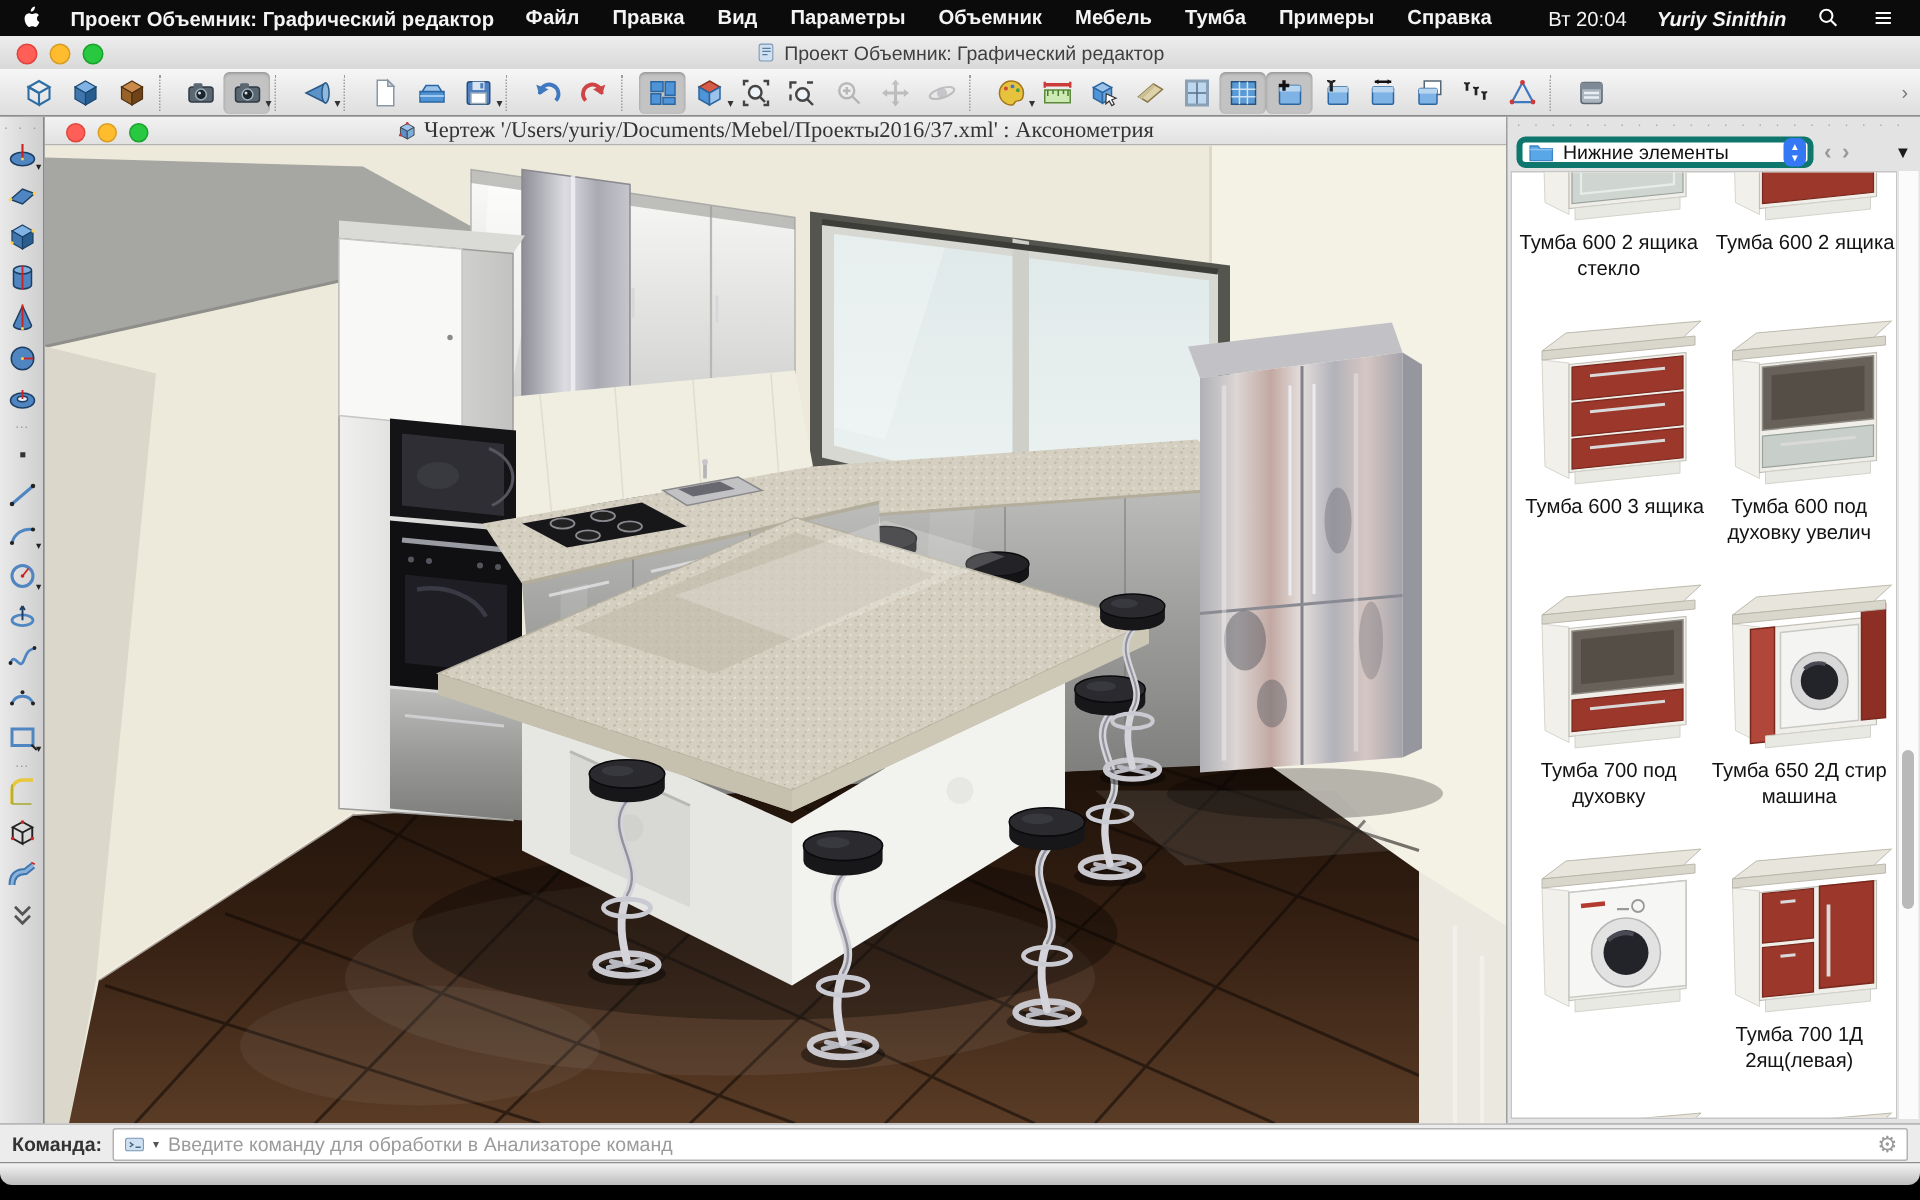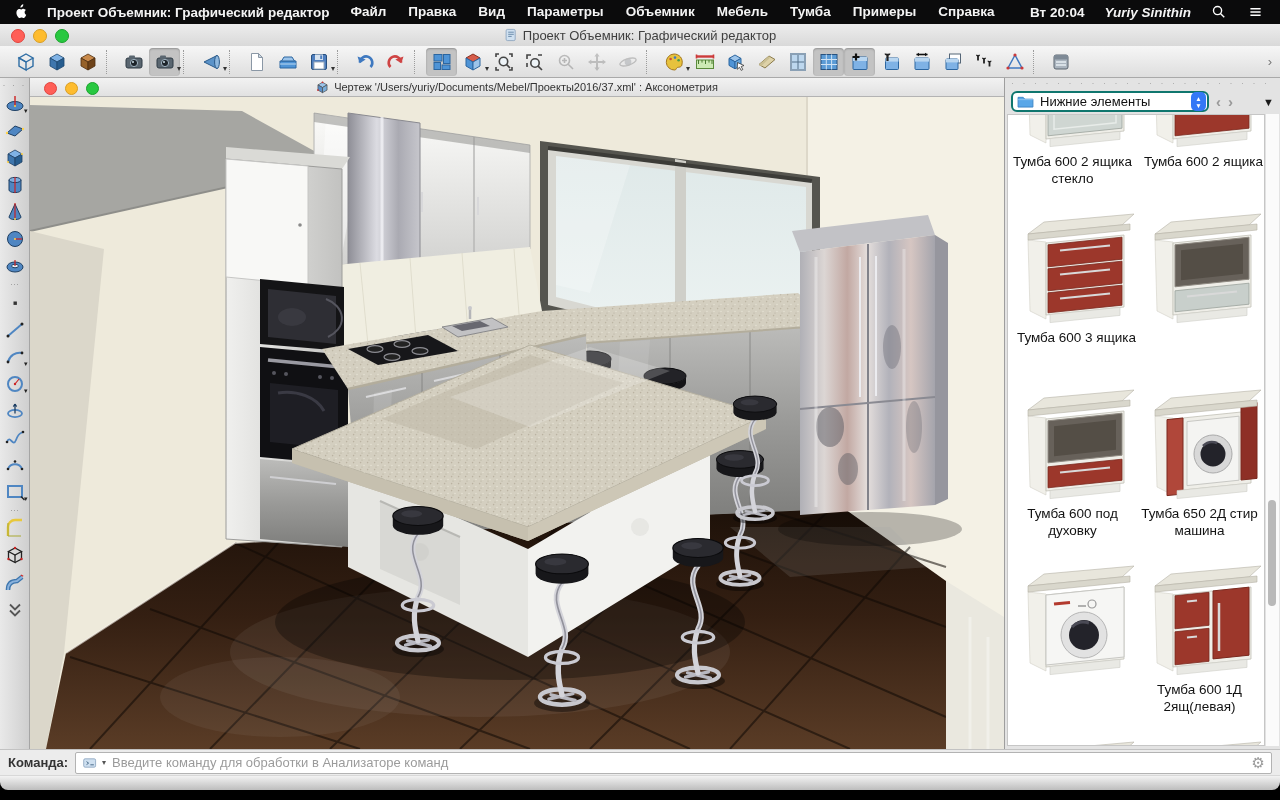--- a/index.html
+++ b/index.html
@@ -4,21 +4,21 @@
 <style>
   html,body{margin:0;padding:0;width:1280px;height:800px;background:#000;overflow:hidden;
     font-family:"Liberation Sans","DejaVu Sans",sans-serif;-webkit-font-smoothing:antialiased;}
   
   #menubar{position:absolute;left:0;top:0;width:1280px;height:24px;background:#0b0b0c;color:#f4f4f4;
     display:flex;align-items:center;font-size:13.5px;}
   .mb-apple{padding:0 10px 0 14px;display:flex;align-items:center;}
   .mb-app{font-weight:bold;padding:0 10px;}
   .mb-item{padding:0 11px;line-height:24px;}
   .mb-right{margin-left:auto;display:flex;align-items:center;padding-right:16px;}
-  .mb-clock{padding:0 10px;font-weight:bold;}
+  .mb-clock{padding:0 10px;}
   .mb-user{padding:0 10px;font-weight:bold;font-style:italic;}
   .mb-ico{padding:0 10px;display:flex;align-items:center;}
   
   #titlebar{position:absolute;left:0;top:24px;width:1280px;height:22px;
     background:linear-gradient(#ededed,#d9d9d9);border-bottom:1px solid #b0b0b0;}
   .lights{position:absolute;left:11px;top:5px;display:flex;gap:8px;}
   .light{width:12px;height:12px;border-radius:50%;}
   .l-red{background:#ff5f57;border:.5px solid #e0443e;}
   .l-yel{background:#febc2e;border:.5px solid #d89e24;}
   .l-grn{background:#28c840;border:.5px solid #1aa32c;}
@@ -45,29 +45,29 @@
   .pal-btn svg{width:22px;height:22px;}
   .pal-dd{position:absolute;right:0;bottom:2px;font-size:7px;color:#222;}
   .pal-sep{color:#9a9a9a;font-size:9px;line-height:10px;height:10px;}
   
   #docwin{position:absolute;left:30px;top:78px;width:974px;height:671px;background:#eeeadb;}
   #doc-titlebar{height:19px;background:linear-gradient(#f2f2f2,#e1e1e1);border-bottom:1px solid #b3b3b3;
     position:relative;box-sizing:border-box;}
   .doc-lights{position:absolute;left:14px;top:4px;display:flex;gap:8px;}
   .doc-lights .light{width:11px;height:11px;}
   .doc-title{height:18px;display:flex;align-items:center;justify-content:center;gap:5px;
-    font-size:11px;color:#333;}
+    font-size:15px;color:#333;font-family:Liberation Serif, serif;}
   #viewport{position:relative;width:974px;height:652px;overflow:hidden;background:#eeeadb;}
   
   #rpanel{position:absolute;left:1004px;top:78px;width:276px;height:671px;background:#e3e3e3;
     border-left:1px solid #9e9e9e;box-sizing:border-box;}
   .rp-handle{height:9px;margin:2px 6px 0 6px;color:#a8a8a8;font-size:9px;letter-spacing:3px;
     line-height:7px;overflow:hidden;white-space:nowrap;}
   .rp-controls{height:25px;display:flex;align-items:center;padding:0 6px;gap:7px;}
-  .rp-dropdown{width:198px;height:21px;background:#fff;border:2px solid #0f766e;border-radius:6px;
+  .rp-dropdown{width:198px;height:21px;background:#fff;border:4px solid #0f766e;border-radius:6px;
     display:flex;align-items:center;gap:6px;padding-left:4px;box-sizing:border-box;font-size:13px;color:#111;}
   .rp-dd-label{flex:1;white-space:nowrap;overflow:hidden;}
   .rp-stepper{width:15px;height:19px;background:#3478f6;border-radius:5px;margin-right:1px;
     display:flex;flex-direction:column;align-items:center;justify-content:center;color:#fff;font-size:6.5px;line-height:7px;}
   .rp-nav{color:#999;font-size:15px;font-weight:bold;line-height:20px;}
   .rp-collapse{margin-left:auto;color:#1a1a1a;font-size:11px;}
   .rp-items{position:absolute;left:2px;right:15px;top:36px;bottom:3px;background:#fff;
     border:1px solid #c6c6c6;overflow:hidden;}
   .cat-grid{display:grid;grid-template-columns:127px 127px;justify-content:center;margin-top:-84px;}
   .cat-item{height:176px;display:flex;flex-direction:column;align-items:flex-end;}
@@ -859,34 +859,35 @@
               <polygon points="8,33 26,35 26,112 10,104" fill="#f1f0ea" stroke="#d2d0c6" stroke-width=".6"></polygon>
               <polygon points="26,36.0 104,28.0 104,100.0 26,108.0" fill="#efeee8" stroke="#c2c0b6" stroke-width=".8"></polygon>
               <polygon points="28,37.8 102,30.2 102,72.2 28,79.8" fill="#67615a" stroke="#8f8a82"></polygon>
     <polygon points="34,43.2 96,36.8 96,66.8 34,73.2" fill="#544e46"></polygon>
               <polygon points="28,83.8 102,76.2 102,97.2 28,104.8" fill="#c8cfcb" stroke="#9aa29c" stroke-width=".8"></polygon>
               <line x1="40" y1="89.56410256410257" x2="90" y2="84.43589743589743" stroke="#d9d9d9" stroke-width="2"></line>
               <polygon points="30,107.6 100,100.4 100,108.4 30,115.6" fill="#e9e9e4" stroke="#cfcfc8" stroke-width=".6"></polygon>
               <polygon points="8,27 24,15 114,7 102,18" fill="#e8e6dc" stroke="#b5b2a6" stroke-width=".6"></polygon>
    <polygon points="8,27 110,17 110,23 8,33" fill="#d9d7cc" stroke="#b5b2a6" stroke-width=".6"></polygon>
             </svg></div>
+          <div class="cat-label">Тумба 600 под духовку увелич</div>
         </div>
         <div class="cat-item">
           <div class="cat-thumb"><svg viewBox="0 0 116 122">
               <polygon points="8,33 26,35 26,112 10,104" fill="#f1f0ea" stroke="#d2d0c6" stroke-width=".6"></polygon>
               <polygon points="26,36.0 104,28.0 104,100.0 26,108.0" fill="#efeee8" stroke="#c2c0b6" stroke-width=".8"></polygon>
               <polygon points="28,37.8 102,30.2 102,72.2 28,79.8" fill="#67615a" stroke="#8f8a82"></polygon>
     <polygon points="34,43.2 96,36.8 96,66.8 34,73.2" fill="#544e46"></polygon>
               <polygon points="28,83.8 102,76.2 102,97.2 28,104.8" fill="#9c372b" stroke="#7a281e" stroke-width=".8"></polygon>
               <line x1="40" y1="89.56410256410257" x2="90" y2="84.43589743589743" stroke="#d9d9d9" stroke-width="2"></line>
               <polygon points="30,107.6 100,100.4 100,108.4 30,115.6" fill="#e9e9e4" stroke="#cfcfc8" stroke-width=".6"></polygon>
               <polygon points="8,27 24,15 114,7 102,18" fill="#e8e6dc" stroke="#b5b2a6" stroke-width=".6"></polygon>
    <polygon points="8,27 110,17 110,23 8,33" fill="#d9d7cc" stroke="#b5b2a6" stroke-width=".6"></polygon>
             </svg></div>
-          <div class="cat-label">Тумба 600 под духовку</div>
+          <div class="cat-label">Тумба 700 под духовку</div>
         </div>
         <div class="cat-item">
           <div class="cat-thumb"><svg viewBox="0 0 116 122">
               <polygon points="8,33 26,35 26,112 10,104" fill="#f1f0ea" stroke="#d2d0c6" stroke-width=".6"></polygon>
               <polygon points="26,36.0 104,28.0 104,100.0 26,108.0" fill="#efeee8" stroke="#c2c0b6" stroke-width=".8"></polygon>
               <polygon points="40,38.6 92,33.2 92,97.2 40,102.6" fill="#f4f4f2" stroke="#c8c8c4"></polygon>
     <circle cx="66" cy="71" r="19" fill="#d8d8d8" stroke="#aaa"></circle>
               <circle cx="66" cy="71" r="12.5" fill="#23232a"></circle>
     <path d="M56,63 a13,13 0 0 1 14,-3" stroke="#4a4a55" stroke-width="2.5" fill="none"></path>
     <polygon points="20,36.6 36,35.0 36,111.0 20,112.6" fill="#b0473a" stroke="#7a281e"></polygon>
@@ -920,21 +921,21 @@
               <polygon points="28,36.8 62,33.3 62,66.3 28,69.8" fill="#9c372b" stroke="#7a281e" stroke-width=".8"></polygon>
               <line x1="40" y1="42.56410256410256" x2="50" y2="41.53846153846154" stroke="#d9d9d9" stroke-width="2"></line>
               <polygon points="28,72.8 62,69.3 62,102.3 28,105.8" fill="#9c372b" stroke="#7a281e" stroke-width=".8"></polygon>
               <line x1="40" y1="78.56410256410257" x2="50" y2="77.53846153846153" stroke="#d9d9d9" stroke-width="2"></line>
               <polygon points="66,31.9 102,28.2 102,96.2 66,99.9" fill="#9c372b" stroke="#7a281e"></polygon>
     <line x1="72" y1="44" x2="72" y2="92" stroke="#d9d9d9" stroke-width="2.5"></line>
               <polygon points="30,107.6 100,100.4 100,108.4 30,115.6" fill="#e9e9e4" stroke="#cfcfc8" stroke-width=".6"></polygon>
               <polygon points="8,27 24,15 114,7 102,18" fill="#e8e6dc" stroke="#b5b2a6" stroke-width=".6"></polygon>
    <polygon points="8,27 110,17 110,23 8,33" fill="#d9d7cc" stroke="#b5b2a6" stroke-width=".6"></polygon>
             </svg></div>
-          <div class="cat-label">Тумба 600 1Д 2ящ(левая)</div>
+          <div class="cat-label">Тумба 700 1Д 2ящ(левая)</div>
         </div>
         <div class="cat-item">
           <div class="cat-thumb"><svg viewBox="0 0 116 122">
               <polygon points="8,27 24,15 114,7 102,18" fill="#e8e6dc" stroke="#b5b2a6" stroke-width=".6"></polygon>
    <polygon points="8,27 110,17 110,23 8,33" fill="#d9d7cc" stroke="#b5b2a6" stroke-width=".6"></polygon>
               <polygon points="26,36.0 104,28.0 104,38.0 26,46.0" fill="#efeee8"></polygon>
             </svg></div>
           <div class="cat-label"></div>
         </div>
         <div class="cat-item">

